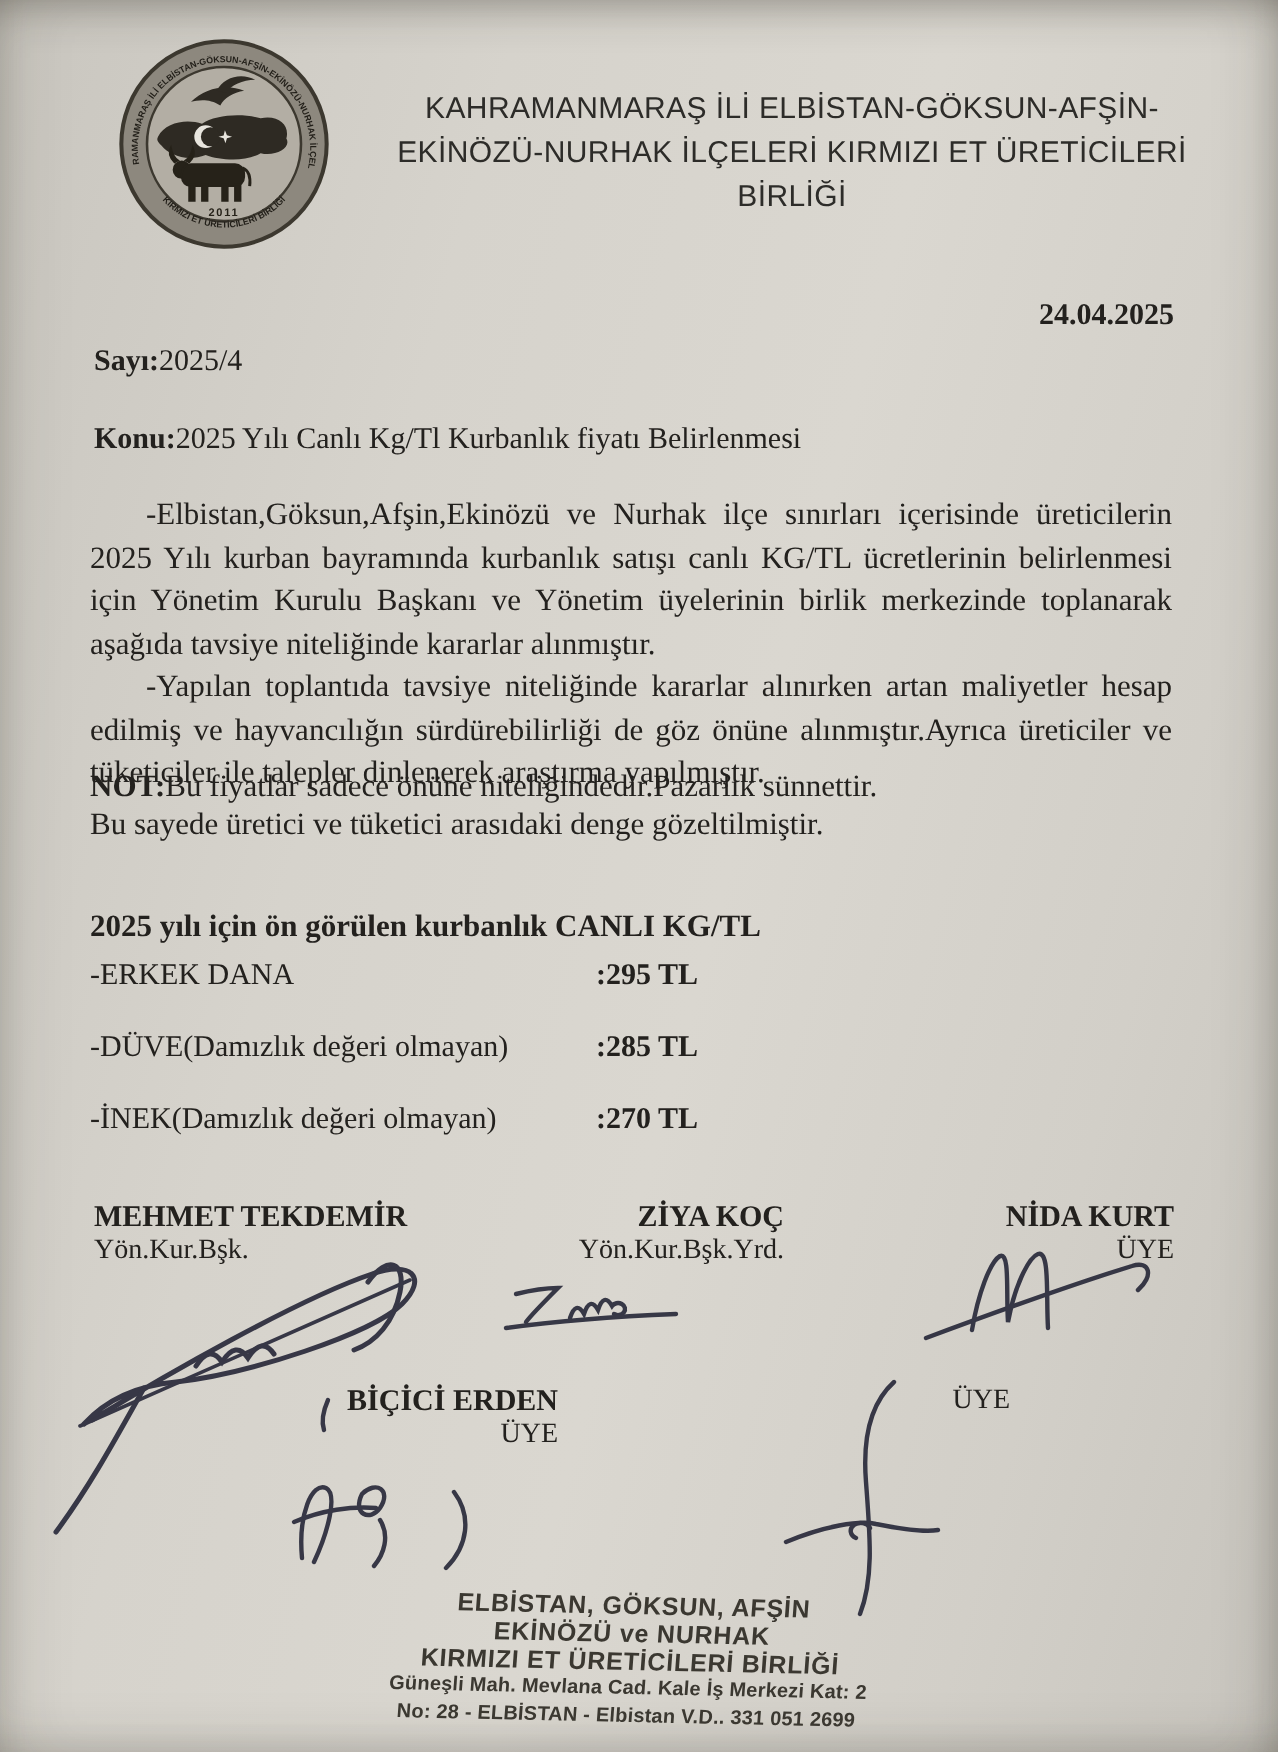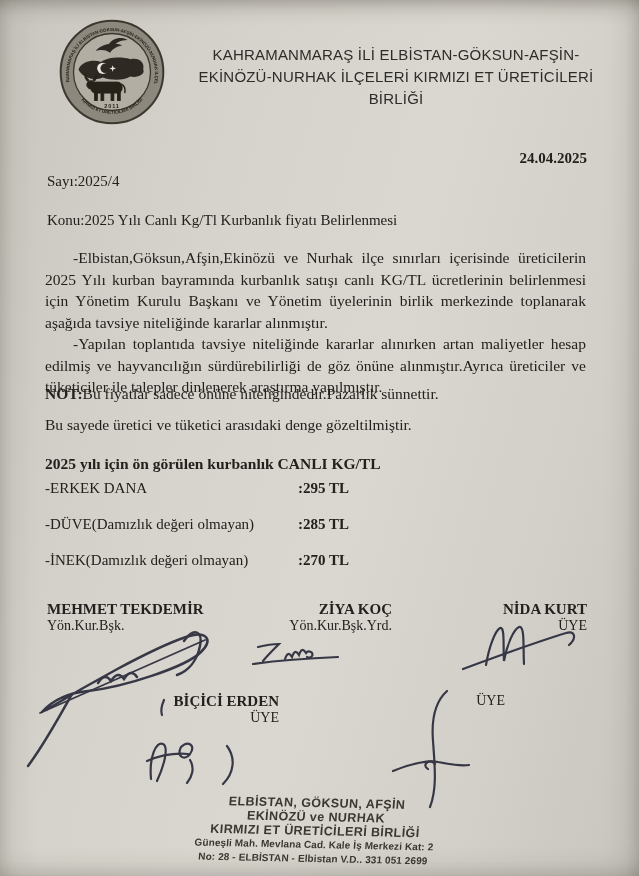--- a/index.html
+++ b/index.html
@@ -22,29 +22,29 @@
   .org-title{
     left:196px;top:44px;width:400px;
     text-align:center;
     font-family:"Liberation Sans",sans-serif;
     font-size:15px;line-height:22px;font-weight:500;
     color:#2d2c29;letter-spacing:.2px;
     white-space:pre-line;
   }
   .doc-date{right:52px;top:150px;font-weight:bold;font-size:15px;}
   .meta-line{left:47px;font-size:15px;}
-  .meta-line .lbl{font-weight:normal;}
+  .meta-line .lbl{font-weight:bold;}
   .sayi{top:173px;}
   .konu{top:212px;}
   
   .body-text{left:45px;top:247px;width:541px;font-size:15.5px;line-height:21.5px;text-align:justify;}
   .body-text p{margin:0;text-indent:28px;}
   .not-line{left:45px;top:385px;font-size:15.5px;}
   .not-line .lbl{font-weight:bold;text-align:right;}
-  .balance-note{left:45px;top:416px;font-size:15.5px;}
+  .balance-note{left:45px;top:404px;font-size:15.5px;}
   .price-heading{left:45px;top:455px;font-size:15.5px;font-weight:bold;}
   .price-row{left:45px;width:541px;font-size:15px;}
   .price-row .pv{position:absolute;left:253px;font-weight:bold;}
   
   .sig{font-size:15px;text-align:right;}
   .sig .nm{font-weight:bold;display:block;}
   .sig .tt{font-size:14px;display:block;}
   .sig-left{text-align:left;}
   .sig-svg{left:0;top:0;pointer-events:none;}
   

